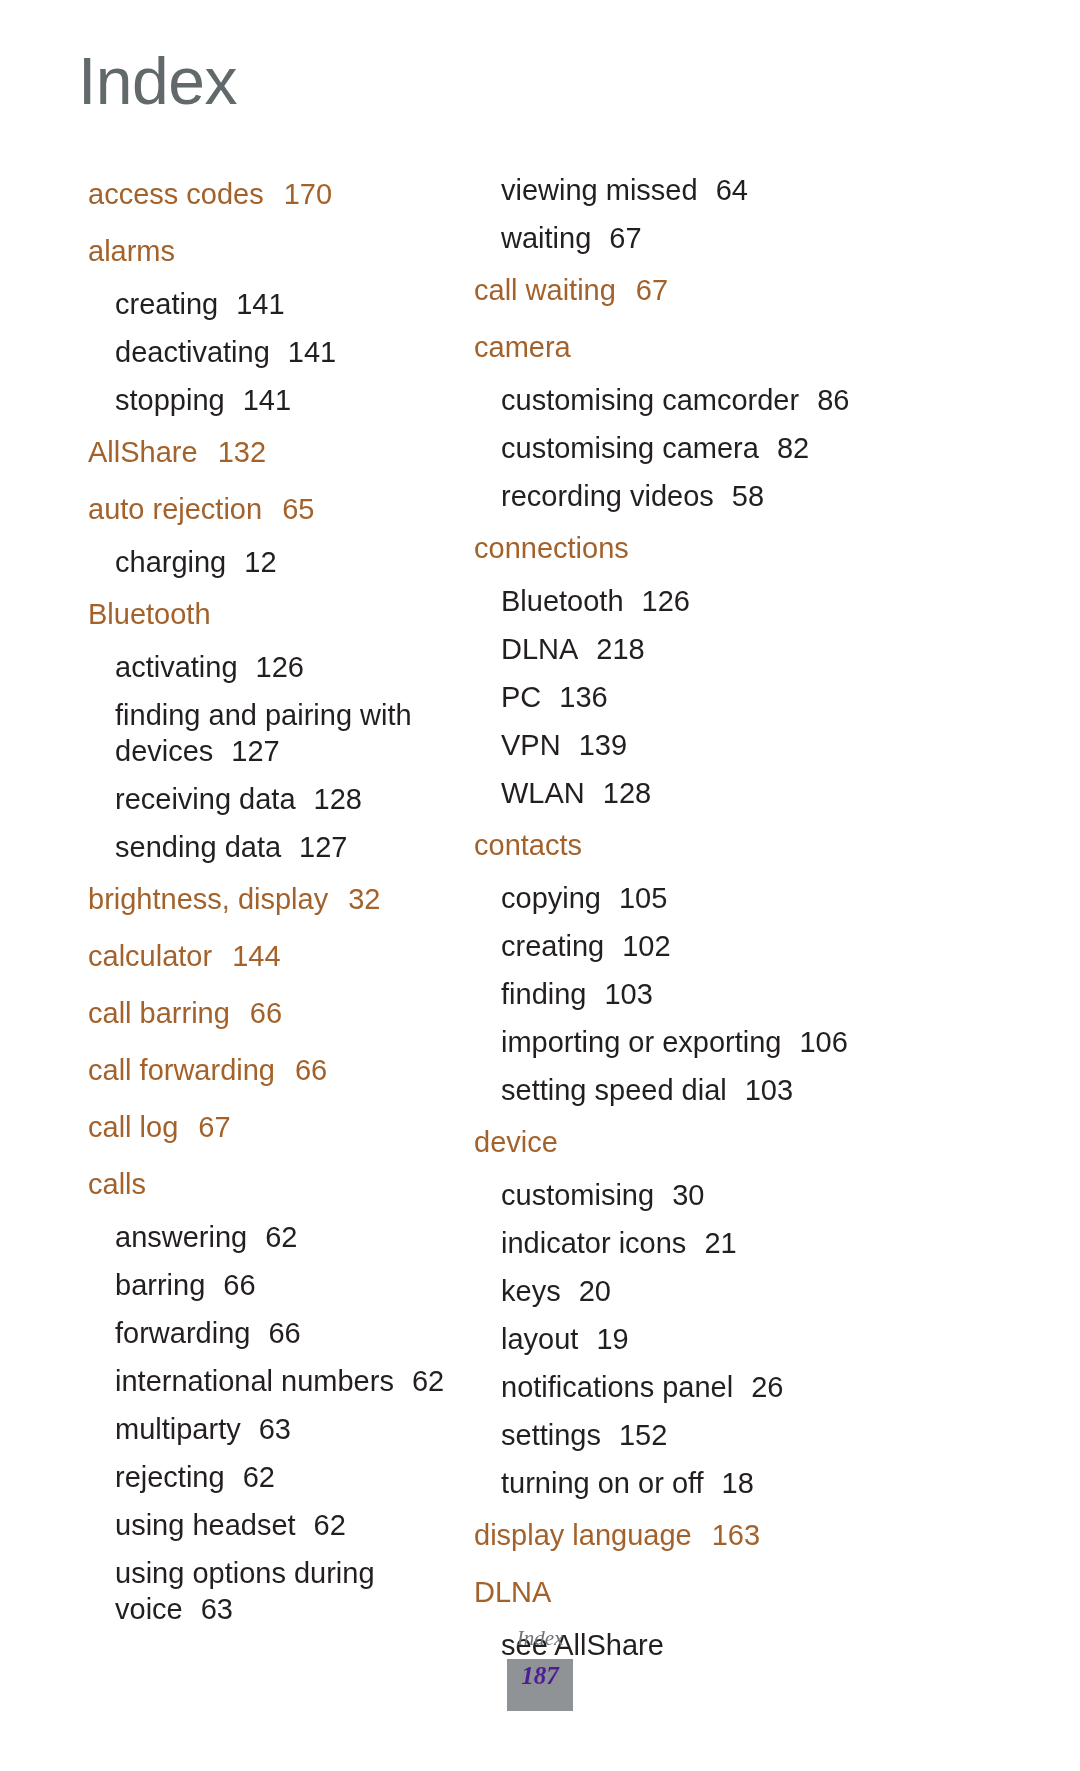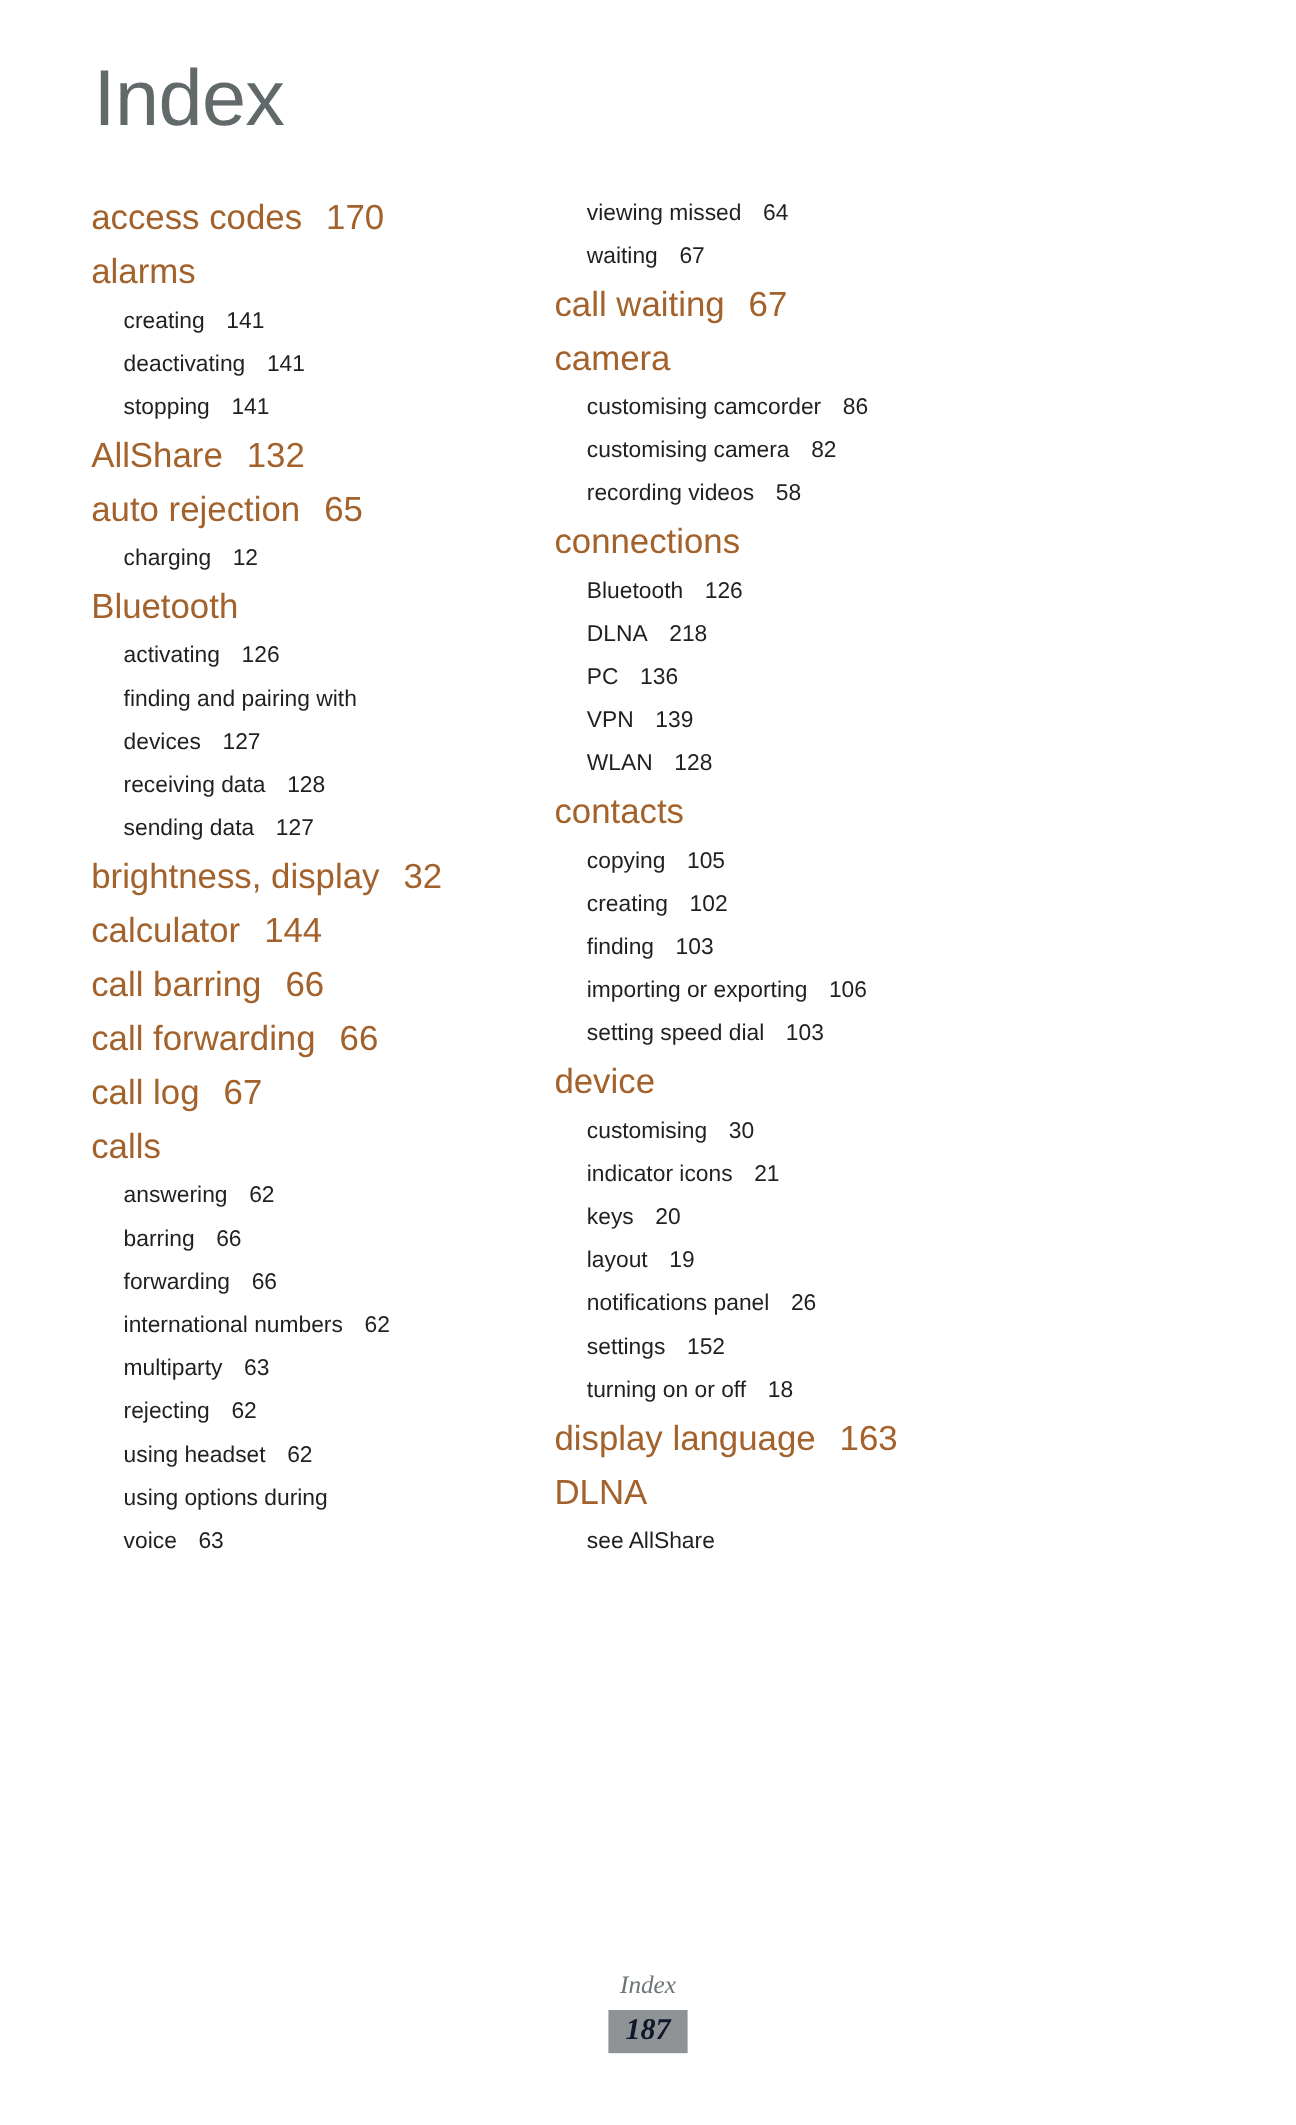--- a/index.html
+++ b/index.html
@@ -44,35 +44,35 @@
   }
   .col-left {
     width: 440px;
     padding-left: 76px;
   }
   .col-right {
     width: 500px;
     padding-left: 22px;
   }
   .entry {
-    margin: 0;
+    margin: 12px;
     padding: 0;
   }
   .main-entry {
     color: #a3622b;
     font-size: 29px;
     line-height: 45px;
     white-space: nowrap;
   }
   .main-entry .num {
     margin-left: 20px;
   }
   .sub-entry {
     color: #231f20;
-    font-size: 19px;
+    font-size: 29px;
     line-height: 36px;
     padding-left: 27px;
     white-space: nowrap;
   }
   .sub-entry .num {
     margin-left: 18px;
   }
   .sub-entry.wrap {
     white-space: normal;
   }
@@ -90,26 +90,26 @@
     font-family: "Liberation Serif", serif;
     font-style: italic;
     font-size: 21px;
     color: #6d7376;
     display: block;
     margin-bottom: 8px;
   }
   .footer-pagenum {
     display: inline-block;
     background: #8f9396;
-    color: #0f172a;
+    color: #4c1d95;
     font-size: 25px;
     font-style: italic;
     font-weight: 700;
     font-family: "Liberation Serif", serif;
-    padding: 3px 14px 5px 14px;
+    padding: 3px 14px 21px 14px;
     line-height: 1.12;
   }
 </style>
 </head>
 <body>
 
 <div class="page">
 
   <div class="page-title">Index</div>
 

